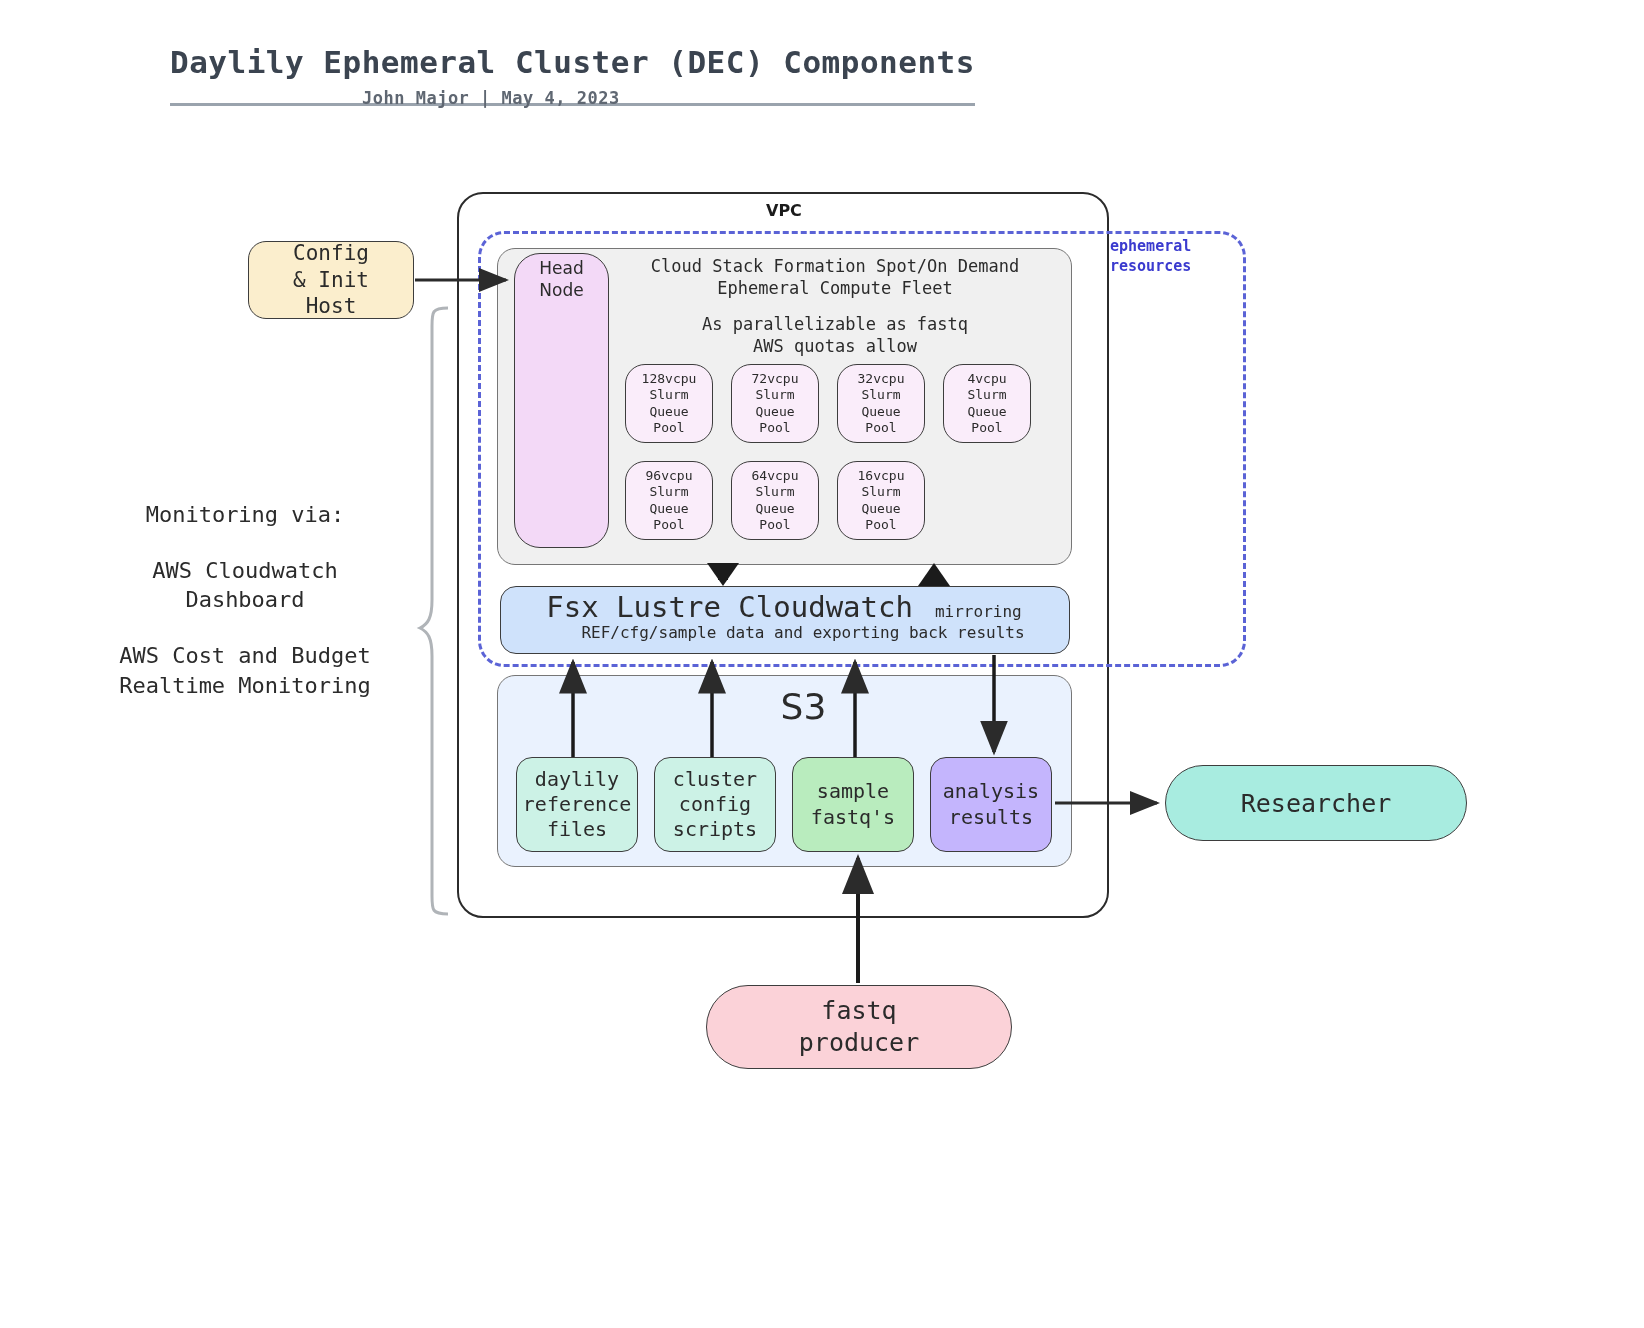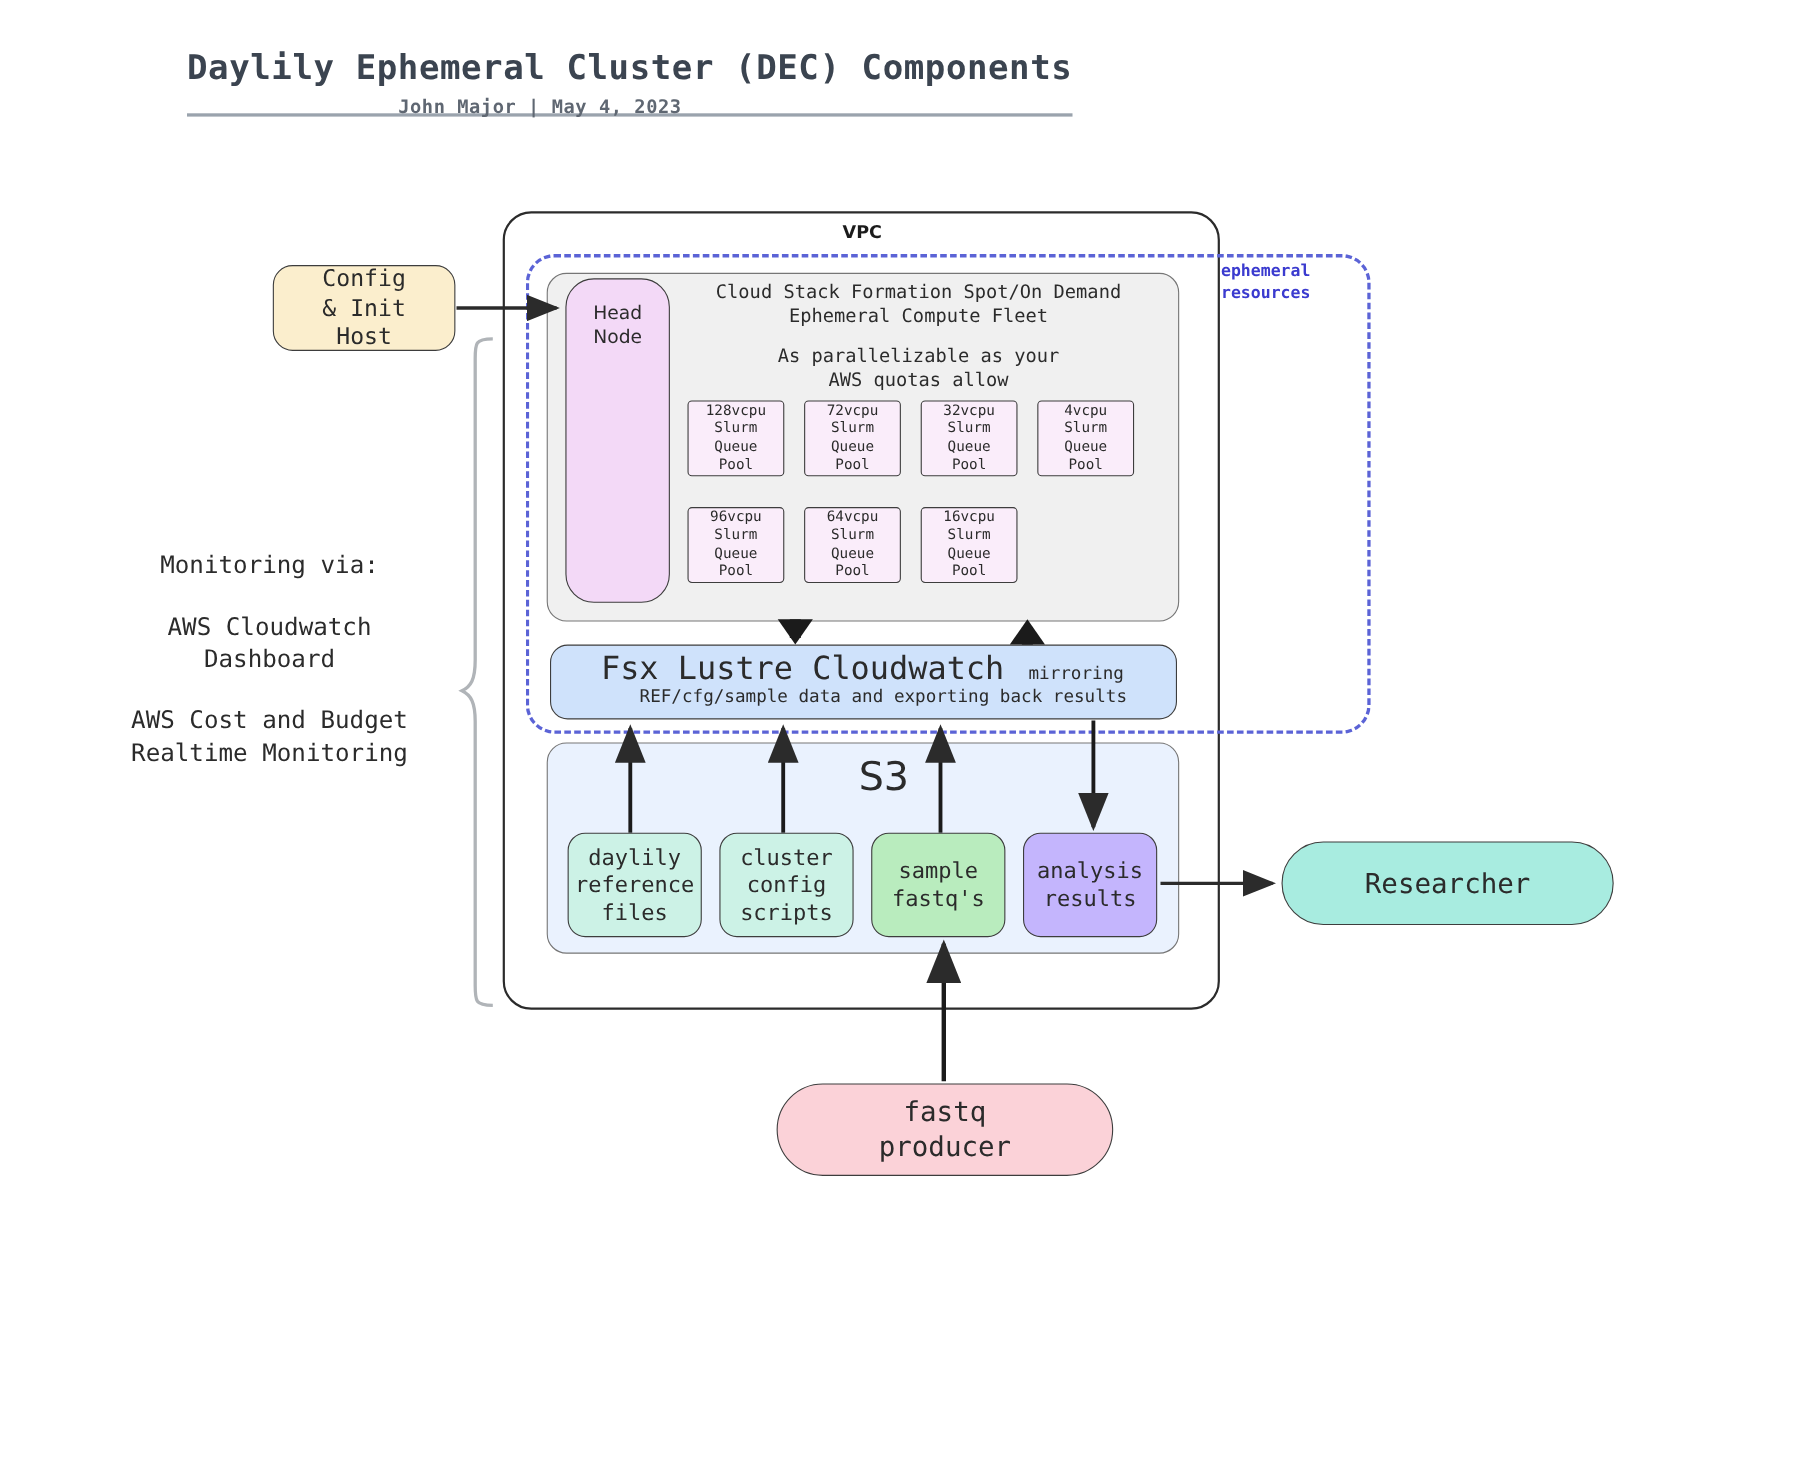--- a/index.html
+++ b/index.html
@@ -41,39 +41,39 @@
   }
 
   
   #fleet-box{
     left:497px;top:248px;width:573px;height:315px;
     background:#f0f0f0;border:1.6px solid #767676;border-radius:18px;
   }
   #head-node{
     left:514px;top:253px;width:95px;height:295px;
     background:#f3d9f7;border:1.6px solid #3d3d3d;border-radius:26px;
-    display:flex;align-items:flex-start;justify-content:center;padding-top:20px;
+    display:flex;align-items:flex-start;justify-content:center;padding-top:3px;
     box-sizing:border-box;
   }
   #head-node .hn-txt{
     font-family:"DejaVu Sans","Liberation Sans",sans-serif;
     font-size:17px;line-height:1.3;text-align:center;color:#2b2b2b;
     white-space:pre-line;
   }
   #fleet-title{
     left:620px;top:255px;width:430px;text-align:center;font-size:17px;
     line-height:1.32;color:#2b2b2b;white-space:pre-line;
   }
   #fleet-sub{
     left:620px;top:313px;width:430px;text-align:center;font-size:17px;
     line-height:1.32;color:#2b2b2b;white-space:pre-line;
   }
   .pool{
-    width:88px;height:69px;background:#faedfa;border:1.6px solid #3d3d3d;
-    border-radius:4px;display:flex;align-items:center;justify-content:center;
+    width:88px;height:79px;background:#faedfa;border:1.6px solid #3d3d3d;
+    border-radius:20px;display:flex;align-items:center;justify-content:center;
     text-align:center;font-size:13px;line-height:1.26;color:#2b2b2b;
     white-space:pre-line;box-sizing:border-box;
   }
   #pool-row-1{left:625px;top:364px;display:flex;gap:18px;}
   #pool-row-2{left:625px;top:461px;display:flex;gap:18px;}
 
   
   #fsx-box{
     left:500px;top:586px;width:568px;height:66px;
     background:#cfe2fb;border:1.6px solid #3d3d3d;border-radius:16px;
@@ -151,21 +151,21 @@
 <div class="abs" id="ephemeral-label">ephemeral
 resources</div>
 
 <div class="abs" id="fleet-box"></div>
 <div class="abs" id="head-node">
   <span class="hn-txt">Head
 Node</span>
 </div>
 <div class="abs" id="fleet-title">Cloud Stack Formation Spot/On Demand
 Ephemeral Compute Fleet</div>
-<div class="abs" id="fleet-sub">As parallelizable as your
+<div class="abs" id="fleet-sub">As parallelizable as fastq
 AWS quotas allow</div>
 
 <div class="abs" id="pool-row-1">
   <div class="pool">128vcpu
 Slurm
 Queue
 Pool</div>
   <div class="pool">72vcpu
 Slurm
 Queue

